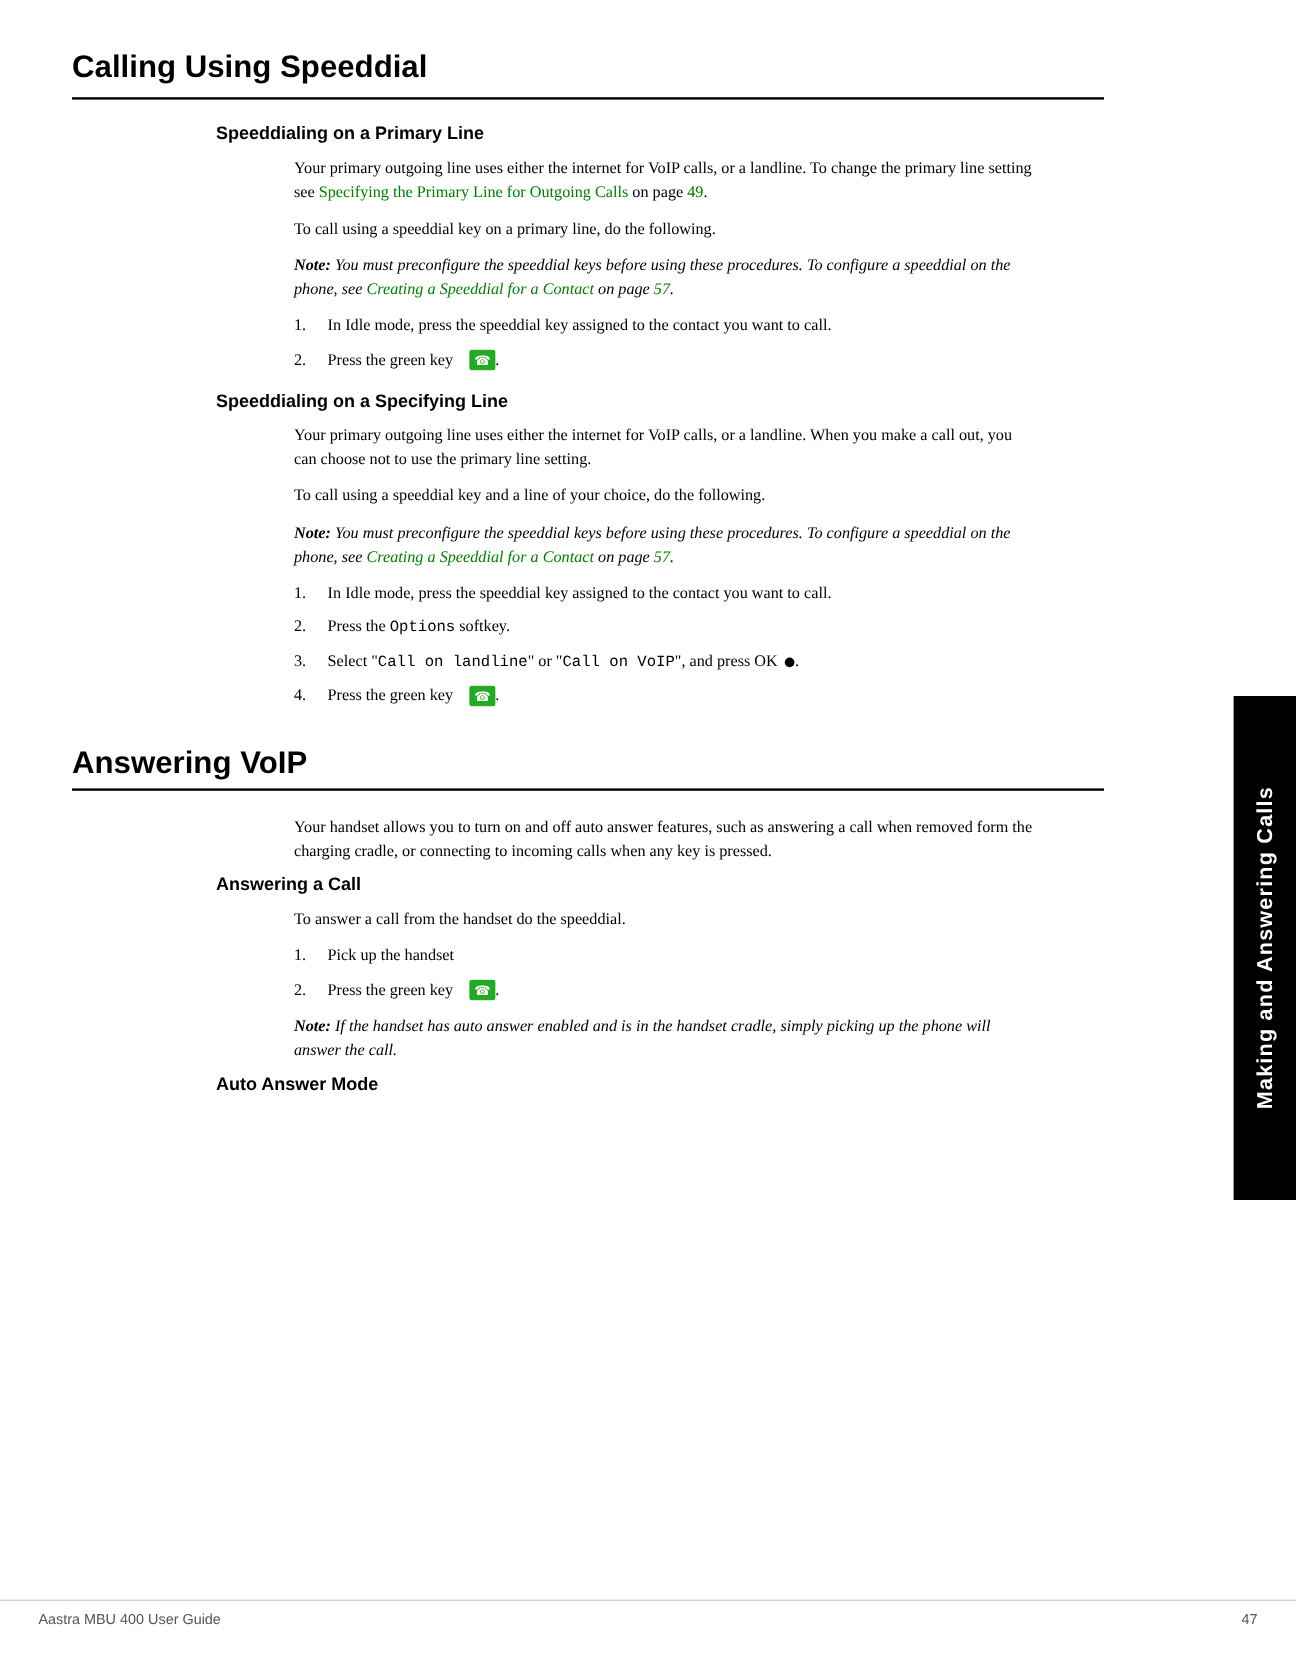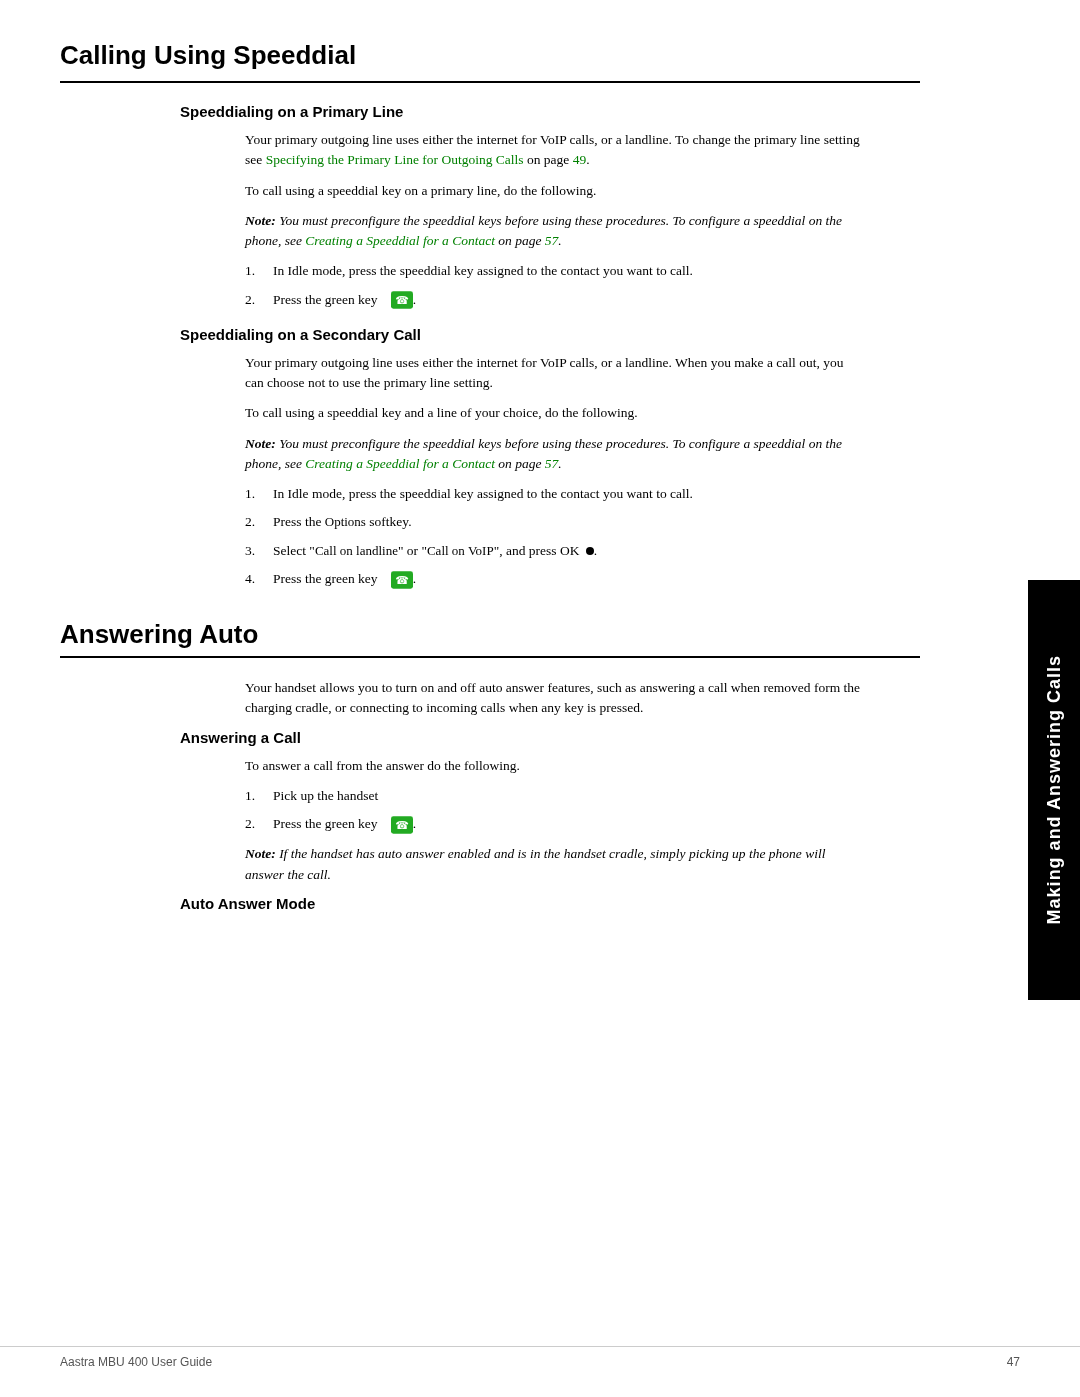--- a/index.html
+++ b/index.html
@@ -151,35 +151,35 @@
       font-family: Arial, sans-serif;
       font-size: 26px;
       font-weight: bold;
       color: #000;
       margin-bottom: 6px;
     }
 
     
     .footer {
       position: absolute;
-      bottom: 28px;
+      bottom: 41px;
       left: 0;
       right: 0;
       display: flex;
       justify-content: space-between;
-      padding: 0 60px;
+      padding: 0 32px;
       border-top: 1px solid #ccc;
       padding-top: 8px;
       font-size: 12px;
       color: #555;
       font-family: Arial, sans-serif;
     }
 
     code {
-      font-family: Liberation Serif, serif;
+      font-family: Liberation Mono, monospace;
       font-size: 13px;
       text-align: center;
     }
   </style>
 </head>
 <body>
 
 <div class="page">
   <div class="main-content">
 
@@ -211,21 +211,21 @@
                 <rect x="0" y="0" width="28" height="22" rx="3" fill="#22aa22"></rect>
                 <text x="14" y="16" text-anchor="middle" fill="white" font-size="14" font-family="Arial">☎</text>
               </svg>.
             </span>
           </div>
         </div>
       </div>
     </div>
 
     <div style="margin-top: 16px;">
-      <div class="section-heading">Speeddialing on a Secondary Call</div>
+      <div class="section-heading">Speeddialing on a Specifying Line</div>
 
       <div class="body-text">
         <p>Your primary outgoing line uses either the internet for VoIP calls, or a landline. When you make a call out, you can choose not to use the primary line setting.</p>
         <p>To call using a speeddial key and a line of your choice, do the following.</p>
         <p class="note-text">
           <strong>Note:</strong> <em>You must preconfigure the speeddial keys before using these procedures. To configure a speeddial on the phone, see <a href="#">Creating a Speeddial for a Contact</a> on page <a href="#">57</a>.</em>
         </p>
         <div class="num-list">
           <div class="num-list-item">
             <span class="num">1.</span>
@@ -246,31 +246,31 @@
                 <rect x="0" y="0" width="28" height="22" rx="3" fill="#22aa22"></rect>
                 <text x="14" y="16" text-anchor="middle" fill="white" font-size="14" font-family="Arial">☎</text>
               </svg>.
             </span>
           </div>
         </div>
       </div>
     </div>
 
     <div class="answering-section">
-      <div class="answering-title">Answering Auto</div>
+      <div class="answering-title">Answering VoIP</div>
       <hr class="title-rule">
 
       <div class="body-text">
         <p>Your handset allows you to turn on and off auto answer features, such as answering a call when removed form the charging cradle, or connecting to incoming calls when any key is pressed.</p>
       </div>
 
       <div style="margin-top: 10px;">
         <div class="section-heading">Answering a Call</div>
         <div class="body-text">
-          <p>To answer a call from the answer do the following.</p>
+          <p>To answer a call from the handset do the speeddial.</p>
           <div class="num-list">
             <div class="num-list-item">
               <span class="num">1.</span>
               <span>Pick up the handset</span>
             </div>
             <div class="num-list-item">
               <span class="num">2.</span>
               <span>Press the green key &nbsp;
                 <svg class="phone-icon" viewBox="0 0 28 22" width="28" height="22">
                   <rect x="0" y="0" width="28" height="22" rx="3" fill="#22aa22"></rect>

